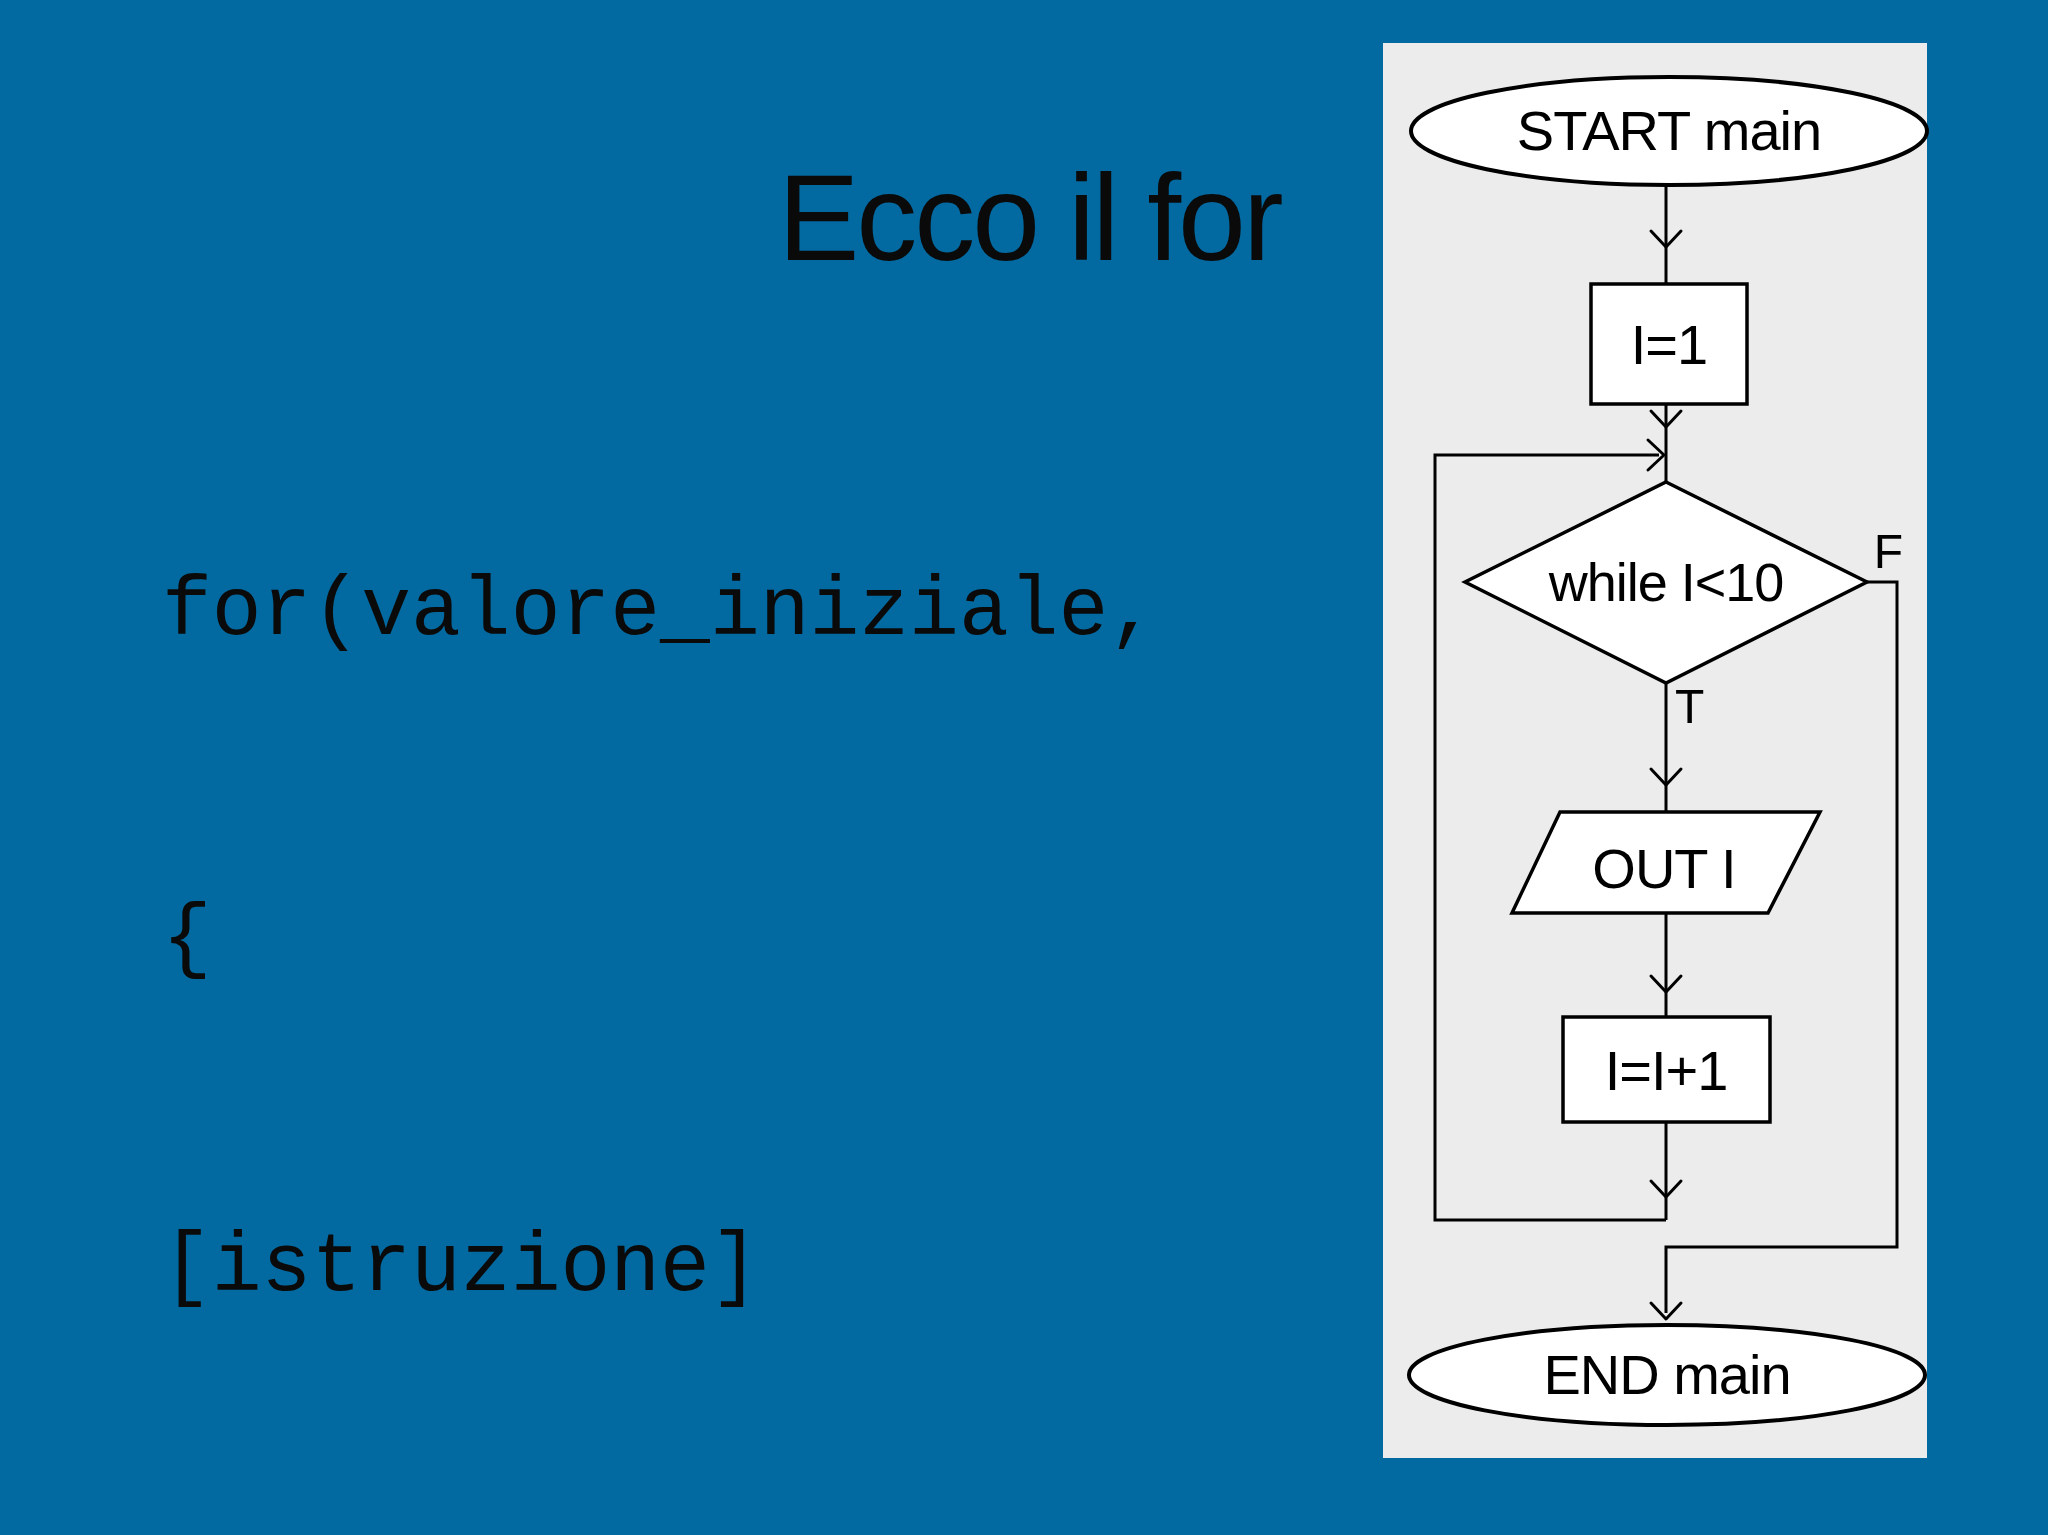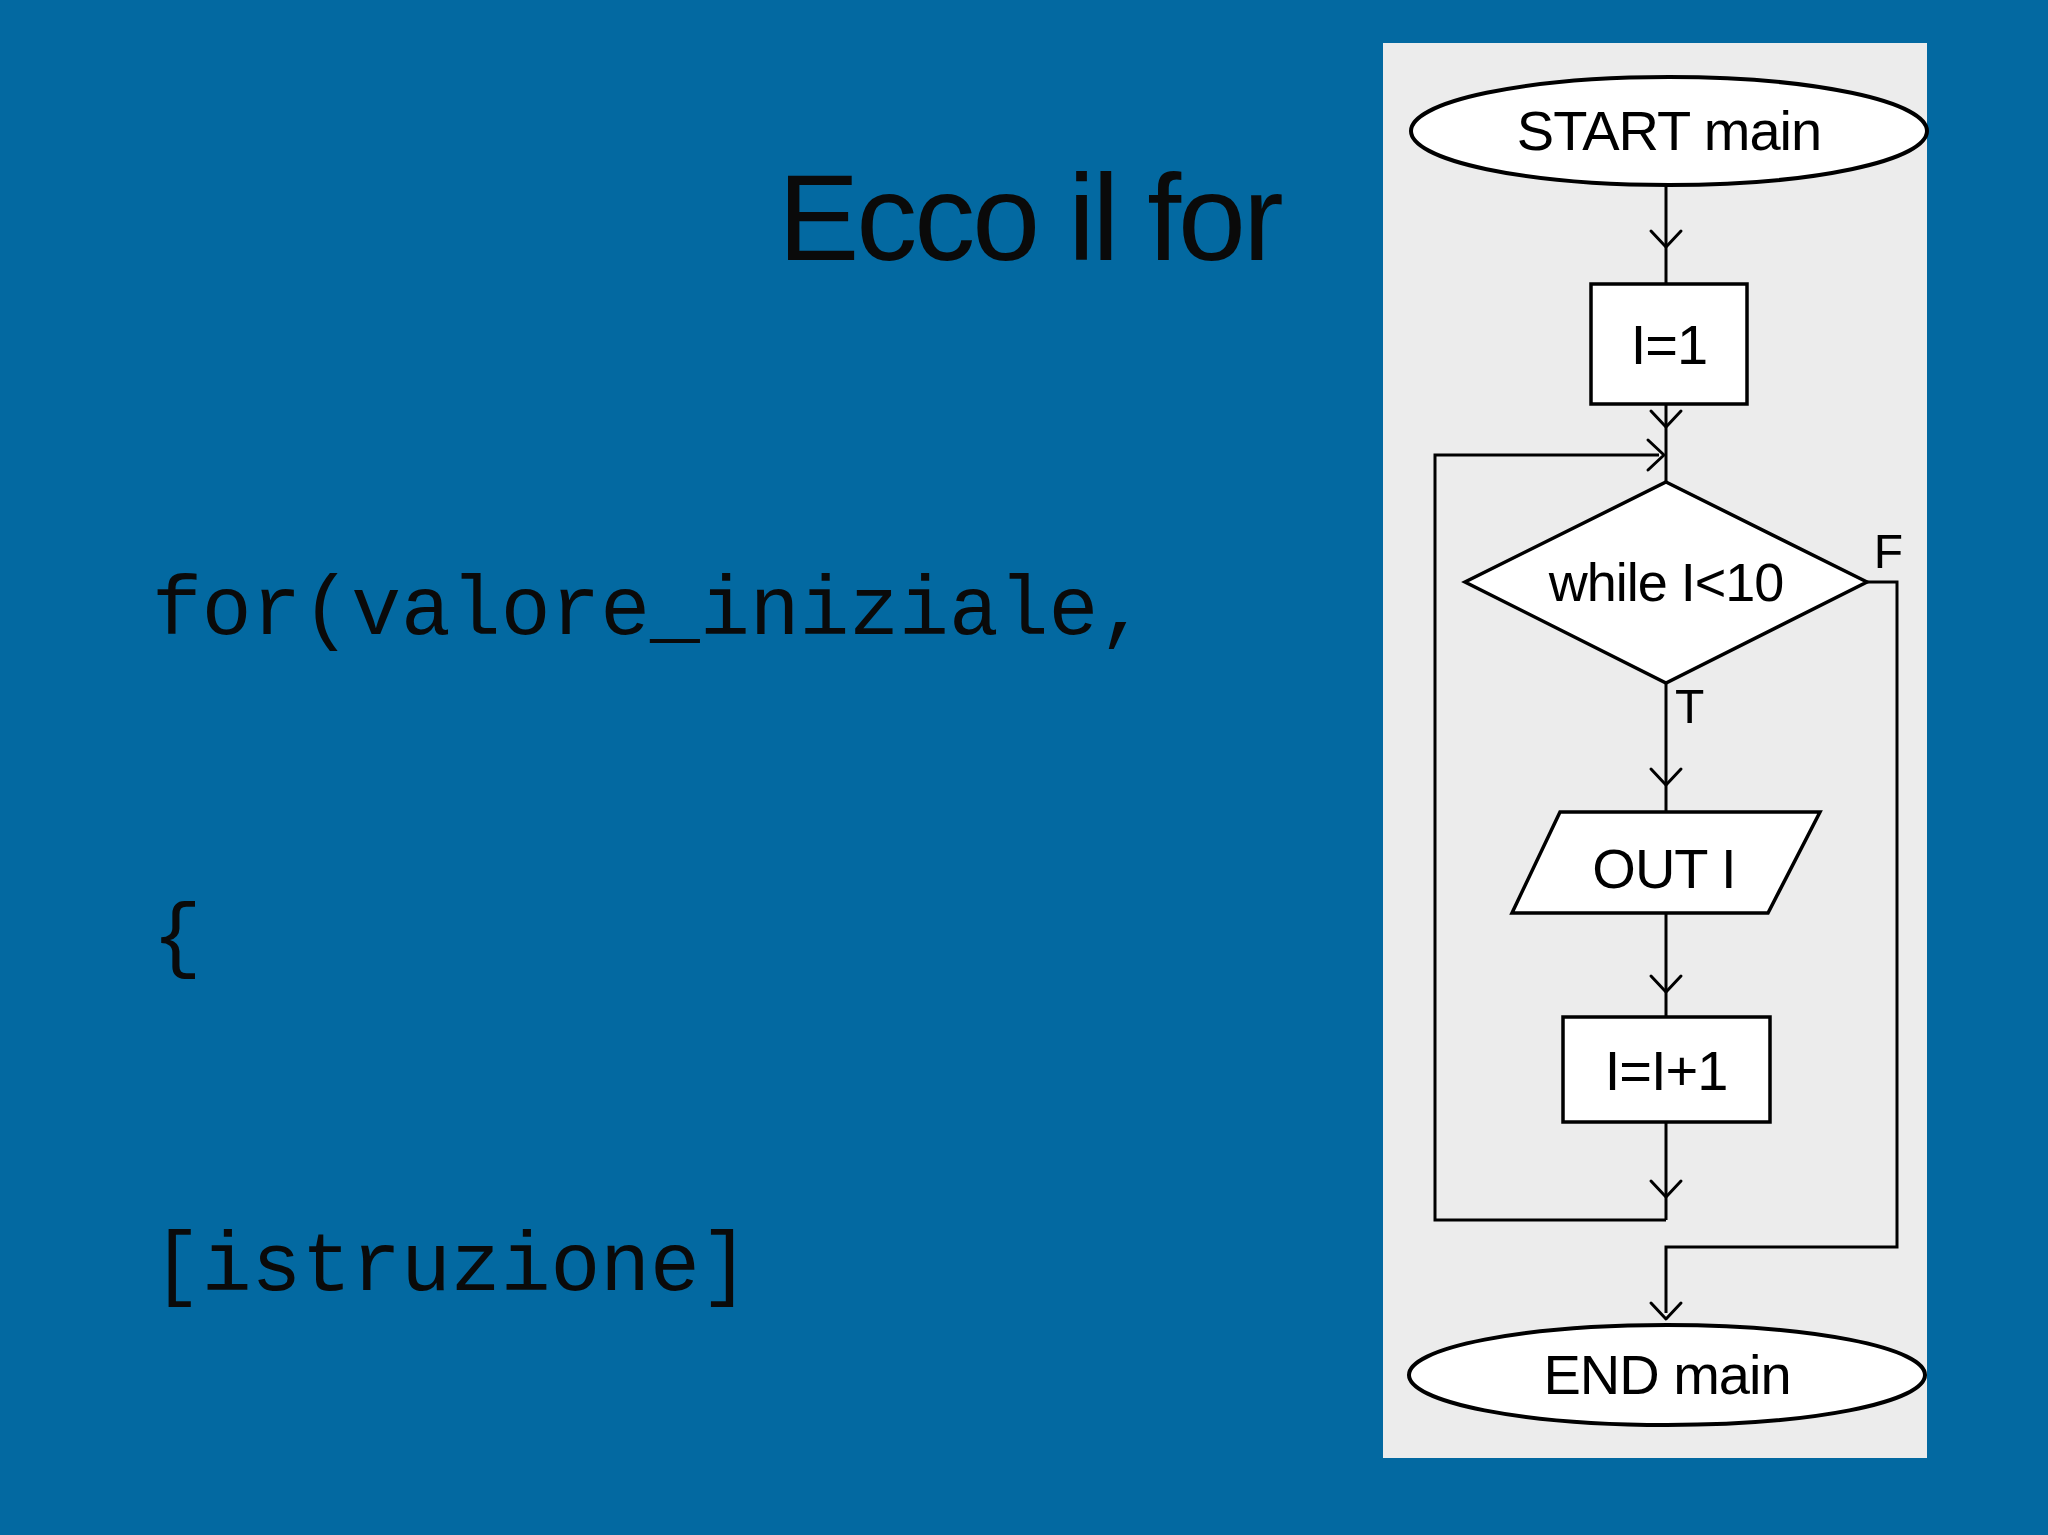--- a/index.html
+++ b/index.html
@@ -2,21 +2,21 @@
 <html><head>
 <meta charset="utf-8">
 <style>
   html,body{margin:0;padding:0;background:#fff;}
   .screen{position:relative;width:2048px;height:1535px;background:#0369a1;overflow:hidden;
           font-family:"Liberation Sans",sans-serif;color:#000;padding-left:8px;}
   .title{position:absolute;left:778px;top:148px;font-size:122px;letter-spacing:-3px;
          font-weight:400;color:#0a0a0a;white-space:nowrap;}
   .code{position:absolute;left:152px;top:352px;font-family:"Liberation Mono",monospace;
         font-size:83px;line-height:104px;color:#0a0a0a;white-space:pre;}
-  .code-line{height:104px;}
+  .code-line{height:104px;margin-left:10px;}
   .code-line.gap{margin-top:16px;}
   .panel{position:absolute;left:1383px;top:43px;width:544px;height:1415px;background:#ececec;}
   .panel svg{display:block;}
   svg .shape{fill:#ffffff;stroke:#000000;}
   svg .conn{fill:none;stroke:#000000;stroke-width:3;}
   svg .chev{fill:none;stroke:#000000;stroke-width:3;stroke-linecap:round;stroke-linejoin:round;}
   svg text{font-family:"Liberation Sans",sans-serif;fill:#000000;letter-spacing:-1px;}
   svg .node-label{font-size:56px;text-anchor:middle;}
   svg .cond-label{font-size:54px;text-anchor:middle;}
   svg .branch-label{font-size:48px;}

